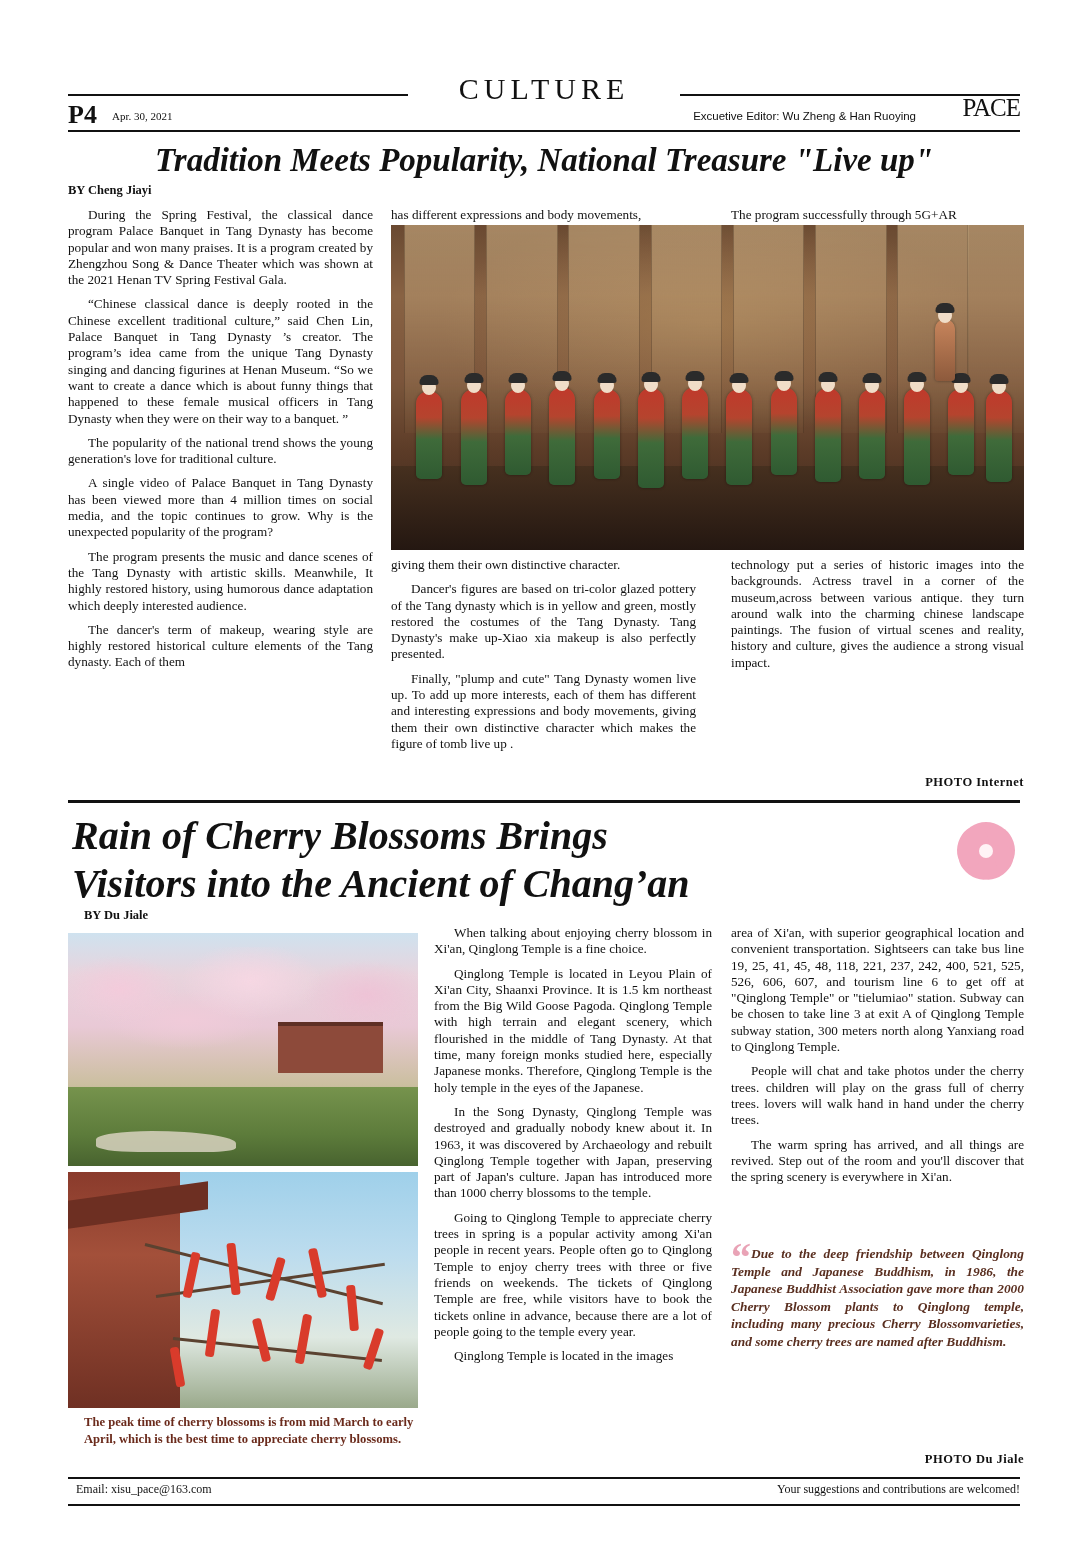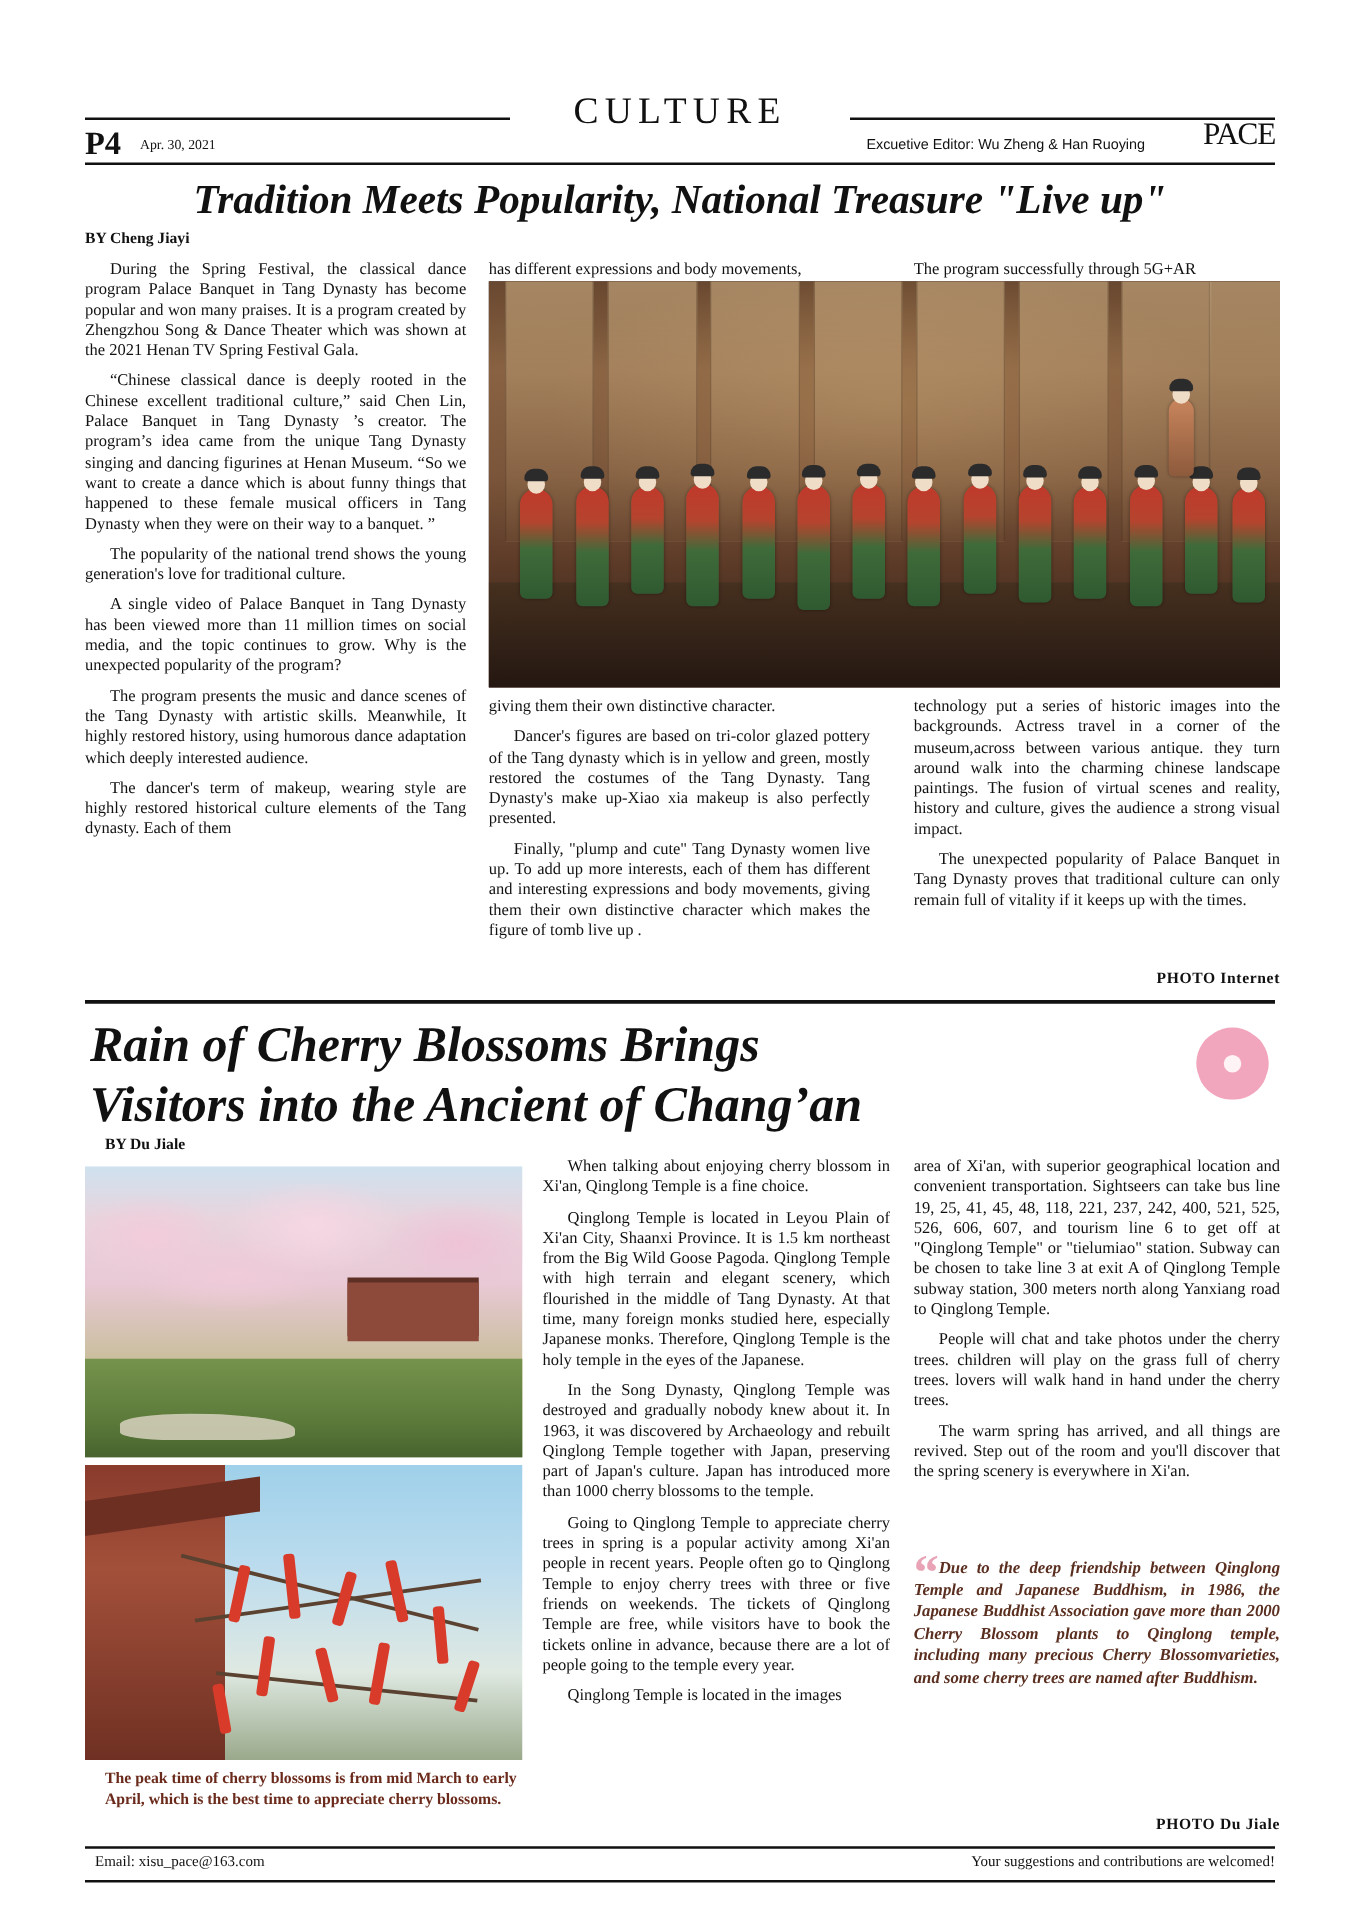--- a/index.html
+++ b/index.html
@@ -409,21 +409,21 @@
     </div>
   </div>
 
   <div class="a1-headline">Tradition Meets Popularity, National Treasure "Live up"</div>
   <div class="a1-byline">BY Cheng Jiayi</div>
 
   <div class="col" id="a1-col1">
     <p>During the Spring Festival, the classical dance program Palace Banquet in Tang Dynasty has become popular and won many praises. It is a program created by Zhengzhou Song &amp; Dance Theater which was shown at the 2021 Henan TV Spring Festival Gala.</p>
     <p>“Chinese classical dance is deeply rooted in the Chinese excellent traditional culture,” said Chen Lin, Palace Banquet in Tang Dynasty ’s creator. The program’s idea came from the unique Tang Dynasty singing and dancing figurines at Henan Museum. “So we want to create a dance which is about funny things that happened to these female musical officers in Tang Dynasty when they were on their way to a banquet. ”</p>
     <p>The popularity of the national trend shows the young generation's love for traditional culture.</p>
-    <p>A single video of Palace Banquet in Tang Dynasty has been viewed more than 11 million times on social media, and the topic continues to grow. Why is the unexpected popularity of the program?</p>
+    <p>A single video of Palace Banquet in Tang Dynasty has been viewed more than 4 million times on social media, and the topic continues to grow. Why is the unexpected popularity of the program?</p>
     <p>The program presents the music and dance scenes of the Tang Dynasty with artistic skills. Meanwhile, It highly restored history, using humorous dance adaptation which deeply interested audience.</p>
     <p>The dancer's term of makeup, wearing style are highly restored historical culture elements of the Tang dynasty. Each of them</p>
   </div>
 
   <div class="col" id="a1-col2a">
     <p style="text-indent:0">has different expressions and body movements,</p>
   </div>
 
   <div class="a1-photo">
     <div class="stage"></div>
@@ -457,21 +457,20 @@
     <p style="text-indent:0">giving them their own distinctive character.</p>
     <p>Dancer's figures are based on tri-color glazed pottery of the Tang dynasty which is in yellow and green, mostly restored the costumes of the Tang Dynasty. Tang Dynasty's make up-Xiao xia makeup is also perfectly presented.</p>
     <p>Finally, "plump and cute" Tang Dynasty women live up. To add up more interests, each of them has different and interesting expressions and body movements, giving them their own distinctive character which makes the figure of tomb live up .</p>
   </div>
 
   <div class="col" id="a1-col3a">
     <p style="text-indent:0">The program successfully through 5G+AR</p>
   </div>
   <div class="col" id="a1-col3b">
     <p style="text-indent:0">technology put a series of historic images into the backgrounds. Actress travel in a corner of the museum,across between various antique. they turn around walk into the charming chinese landscape paintings. The fusion of virtual scenes and reality, history and culture, gives the audience a strong visual impact.</p>
-    <p>The unexpected popularity of Palace Banquet in Tang Dynasty proves that traditional culture can only remain full of vitality if it keeps up with the times.</p>
   </div>
 
   <div class="a1-caption">PHOTO  Internet</div>
 
   <div class="divider-thick" id="div-1"></div>
 
   <div class="a2-headline">
     <div>Rain of Cherry Blossoms Brings</div>
     <div>Visitors into the Ancient of Chang’an</div>
   </div>

